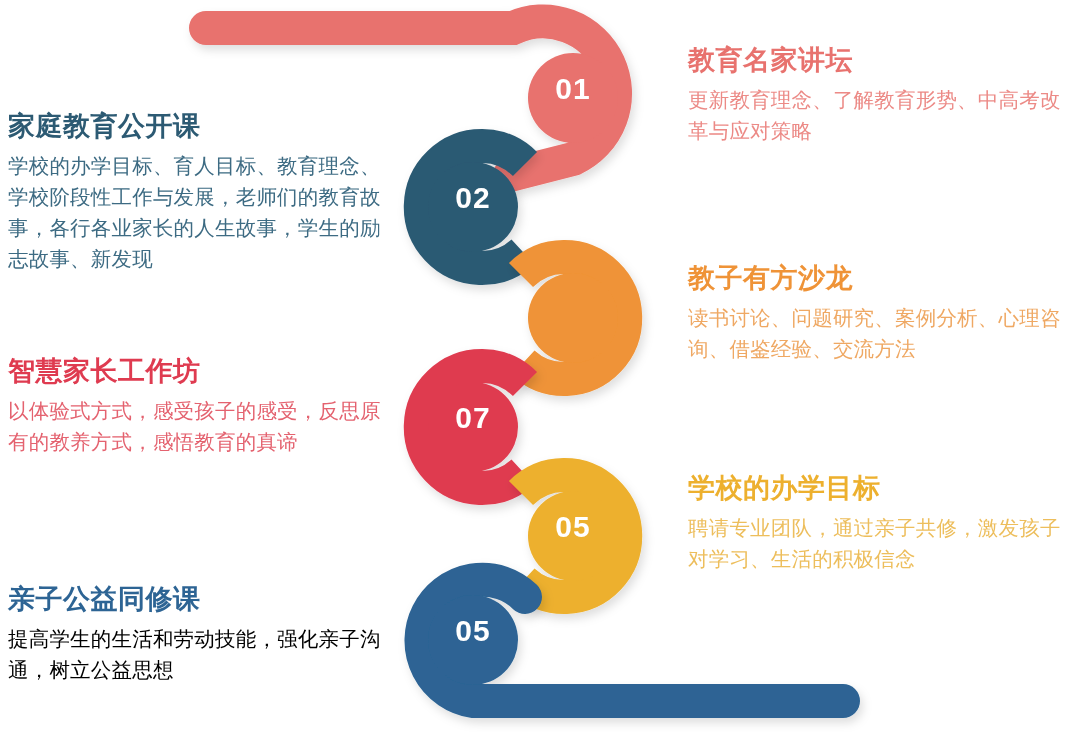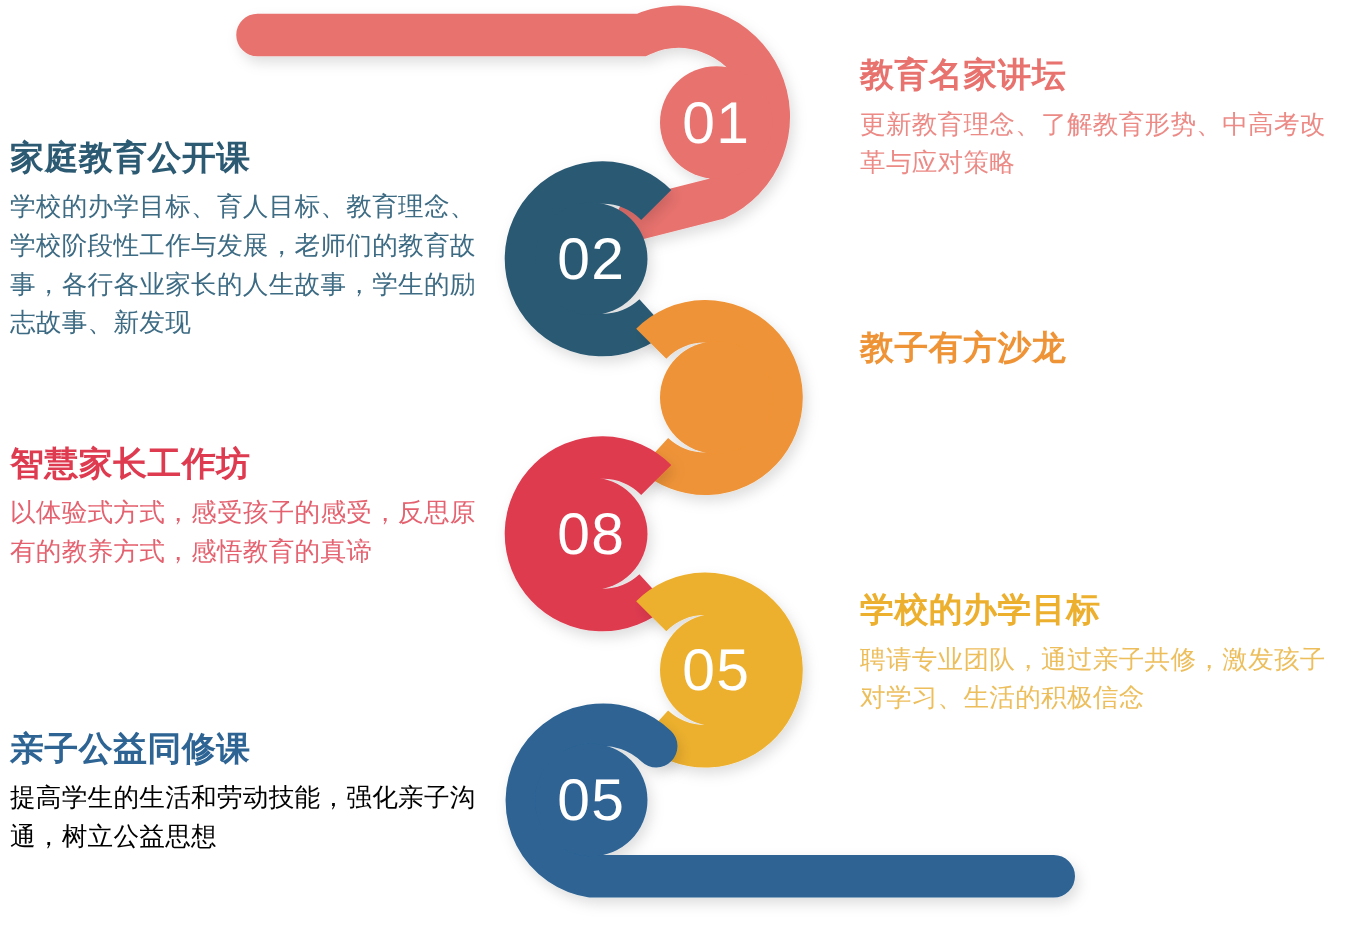--- a/index.html
+++ b/index.html
@@ -22,22 +22,22 @@
     position: absolute;
     left: 0;
     top: 0;
     width: 1080px;
     height: 749px;
   }
   .num-label {
     position: absolute;
     width: 92px;
     text-align: center;
-    font-size: 47px;
-    font-weight: 400;
+    font-size: 30px;
+    font-weight: 700;
     color: #ffffff;
     letter-spacing: 1px;
     line-height: 1;
     font-family: "Liberation Sans", "DejaVu Sans", sans-serif;
   }
   .text-block {
     position: absolute;
   }
   .text-block.left {
     width: 378px;
@@ -102,36 +102,37 @@
     </g>
 
     <g filter="url(#softshade)">
       <path d="M 525 597 A 61 61 0 1 0 473 701 L 843 701" fill="none" stroke="#2D6494" stroke-width="34" stroke-linecap="round"></path>
       <circle cx="473" cy="640" r="45" fill="#2D6494"></circle>
     </g>
   </svg>
 
   <div class="num-label" style="left:527px; top:74px;">01</div>
   <div class="num-label" style="left:427px; top:183px;">02</div>
-  <div class="num-label" style="left:427px; top:403px;">08</div>
+  <div class="num-label" style="left:427px; top:403px;">07</div>
   <div class="num-label" style="left:527px; top:512px;">05</div>
   <div class="num-label" style="left:427px; top:616px;">05</div>
 
   <div class="text-block left" style="top:110px;">
     <p class="tb-title" style="color:#2C5A73;">家庭教育公开课</p>
     <p class="tb-desc" style="color:#3D6B83;">学校的办学目标、育人目标、教育理念、学校阶段性工作与发展，老师们的教育故事，各行各业家长的人生故事，学生的励志故事、新发现</p>
   </div>
 
   <div class="text-block right" style="top:44px;">
     <p class="tb-title" style="color:#E8726E;">教育名家讲坛</p>
     <p class="tb-desc" style="color:#EC8A86;">更新教育理念、了解教育形势、中高考改革与应对策略</p>
   </div>
 
   <div class="text-block right" style="top:262px;">
     <p class="tb-title" style="color:#EF9337;">教子有方沙龙</p>
+    <p class="tb-desc" style="color:#EFA863;">读书讨论、问题研究、案例分析、心理咨询、借鉴经验、交流方法</p>
   </div>
 
   <div class="text-block left" style="top:355px;">
     <p class="tb-title" style="color:#DF3B50;">智慧家长工作坊</p>
     <p class="tb-desc" style="color:#E4626F;">以体验式方式，感受孩子的感受，反思原有的教养方式，感悟教育的真谛</p>
   </div>
 
   <div class="text-block right" style="top:472px;">
     <p class="tb-title" style="color:#EDB02E;">学校的办学目标</p>
     <p class="tb-desc" style="color:#EDBE5C;">聘请专业团队，通过亲子共修，激发孩子对学习、生活的积极信念</p>

